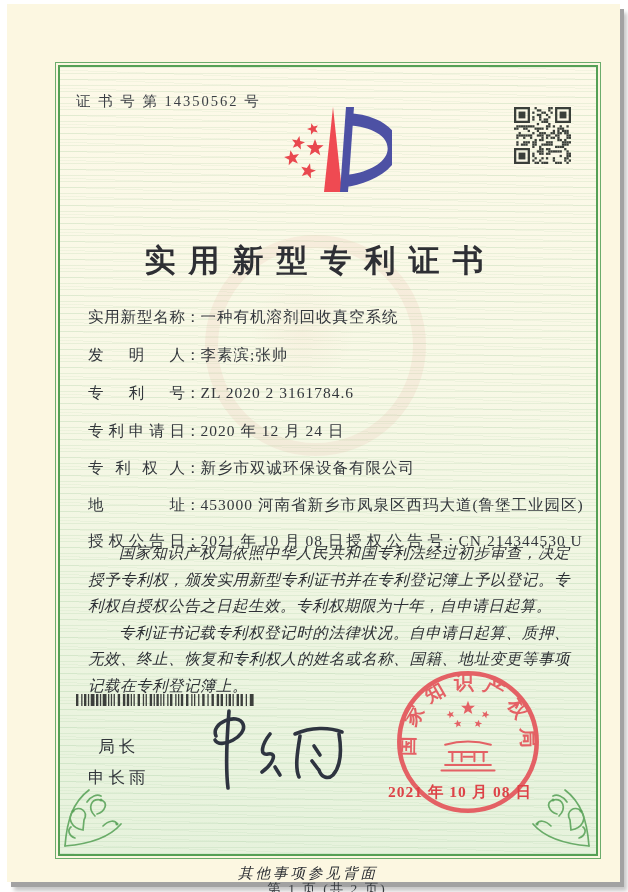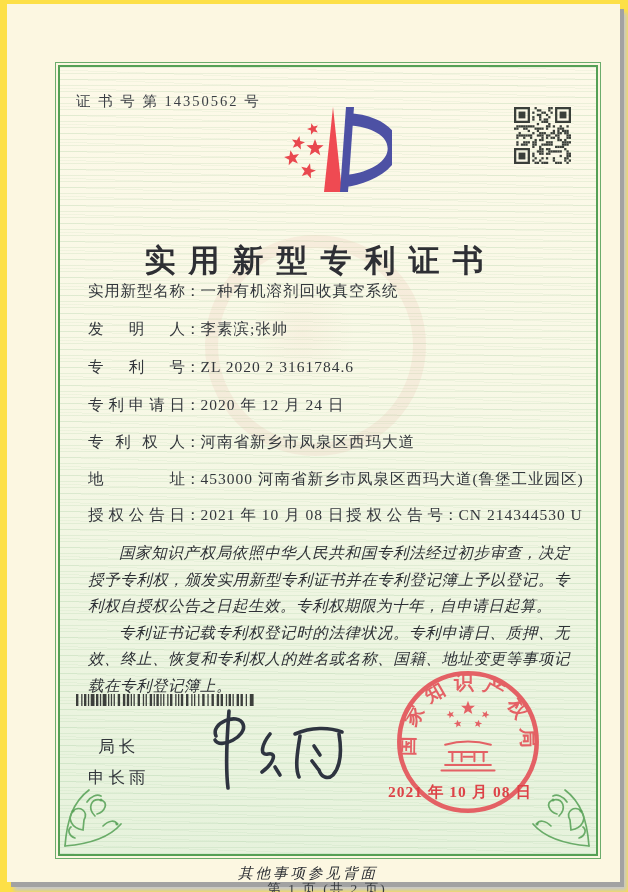--- a/index.html
+++ b/index.html
@@ -1,16 +1,16 @@
 <!DOCTYPE html>
 <html><head>
 <meta charset="utf-8">
 <style>
   html,body{margin:0;padding:0;background:#e8e8e8;}
-  .page{position:relative;width:628px;height:892px;background:#fde047;overflow:hidden;
+  .page{position:relative;width:628px;height:892px;background:#ffffff;overflow:hidden;
         font-family:"Liberation Serif","DejaVu Serif",serif;}
   .paper{position:absolute;left:7px;top:4px;width:613px;height:878px;background:#fcf7e1;
          box-shadow:4px 5px 0 #a2a2a2,7px 9px 4px #c7c7c7;}
   
   .frame{position:absolute;left:55px;top:62px;width:544px;height:795px;border:1px solid #6bac6b;}
   .frame-in{position:absolute;inset:2px;border:2px solid #55a055;}
   .frame-bg{position:absolute;inset:0;
      background:
        repeating-linear-gradient(0deg, rgba(110,175,110,.13) 0 1px, rgba(255,255,255,0) 1px 6px),
        repeating-linear-gradient(2deg, rgba(110,175,110,.07) 0 1px, rgba(255,255,255,0) 1px 9px),
@@ -21,21 +21,21 @@
   .bleed2{position:absolute;left:250px;top:280px;width:105px;height:105px;border-radius:50%;
          background:radial-gradient(circle,rgba(218,120,110,.06),rgba(218,120,110,0) 70%);}
 
   .certno{position:absolute;left:76px;top:92px;font-size:14.5px;color:#3a3e44;letter-spacing:2px;}
   .logo{position:absolute;left:246px;top:99px;}
   .qr{position:absolute;left:514px;top:107px;}
   .title{position:absolute;left:0;top:203px;width:100%;text-align:center;font-size:31px;
          color:#2e2f34;letter-spacing:13px;text-indent:13px;font-weight:600;margin-top:37px;}
 
   .fields{position:absolute;left:88px;top:0;width:490px;font-size:15.5px;color:#33373c;}
-  .frow{position:absolute;left:0;white-space:nowrap;}
+  .frow{position:absolute;left:0;white-space:nowrap;margin-top:26px;}
   .flabel{display:inline-block;width:97px;text-align:justify;text-align-last:justify;vertical-align:bottom;}
   .fvalue{letter-spacing:1px;}
   .gpair2{position:absolute;left:258px;top:0;white-space:nowrap;}
 
   .paras{position:absolute;left:88px;top:540px;width:482px;font-size:15.5px;line-height:26.5px;
          color:#2d3035;font-style:italic;text-align:justify;}
   .paras p{margin:0;text-indent:2em;letter-spacing:.5px;}
 
   .barcode{position:absolute;left:76px;top:694px;}
   .director{position:absolute;left:88px;top:736px;font-size:16.5px;color:#32363b;letter-spacing:4px;
@@ -317,36 +317,36 @@
     <div class="frow" style="top:319px">
       <span class="flabel">发明人</span><span>：</span><span class="fvalue">李素滨;张帅</span>
     </div>
     <div class="frow" style="top:357px">
       <span class="flabel">专利号</span><span>：</span><span class="fvalue">ZL 2020 2 3161784.6</span>
     </div>
     <div class="frow" style="top:395px">
       <span class="flabel">专利申请日</span><span>：</span><span class="fvalue">2020 年 12 月 24 日</span>
     </div>
     <div class="frow" style="top:432px">
-      <span class="flabel">专利权人</span><span>：</span><span class="fvalue">河南省新乡市凤泉区西玛大道</span>
+      <span class="flabel">专利权人</span><span>：</span><span class="fvalue">新乡市双诚环保设备有限公司</span>
     </div>
     <div class="frow" style="top:469px">
       <span class="flabel">地址</span><span>：</span><span class="fvalue">453000 河南省新乡市凤泉区西玛大道(鲁堡工业园区)</span>
     </div>
     <div class="frow" style="top:505px">
       <span class="flabel">授权公告日</span><span>：</span><span class="fvalue">2021 年 10 月 08 日</span>
       <span class="gpair2">
         <span class="flabel">授权公告号</span><span>：</span><span class="fvalue">CN 214344530 U</span>
       </span>
     </div>
   </div>
 
   <div class="paras">
     <p>国家知识产权局依照中华人民共和国专利法经过初步审查，决定授予专利权，颁发实用新型专利证书并在专利登记簿上予以登记。专利权自授权公告之日起生效。专利权期限为十年，自申请日起算。</p>
-    <p>专利证书记载专利权登记时的法律状况。专利申请日、质押、无效、终止、恢复和专利权人的姓名或名称、国籍、地址变更等事项记载在专利登记簿上。</p>
+    <p>专利证书记载专利权登记时的法律状况。自申请日起算、质押、无效、终止、恢复和专利权人的姓名或名称、国籍、地址变更等事项记载在专利登记簿上。</p>
   </div>
 
   <svg class="barcode" width="182" height="12" viewBox="0 0 182 12">
     <g id="barcode-bars" fill="#3c3f3c">
         <rect x="0.0" y="0" width="2.4" height="12"></rect>
         <rect x="5.2" y="0" width="1.3" height="12"></rect>
         <rect x="8.0" y="0" width="2.4" height="12"></rect>
         <rect x="11.9" y="0" width="1.3" height="12"></rect>
         <rect x="14.7" y="0" width="3.8" height="12"></rect>
         <rect x="20.0" y="0" width="2.4" height="12"></rect>

